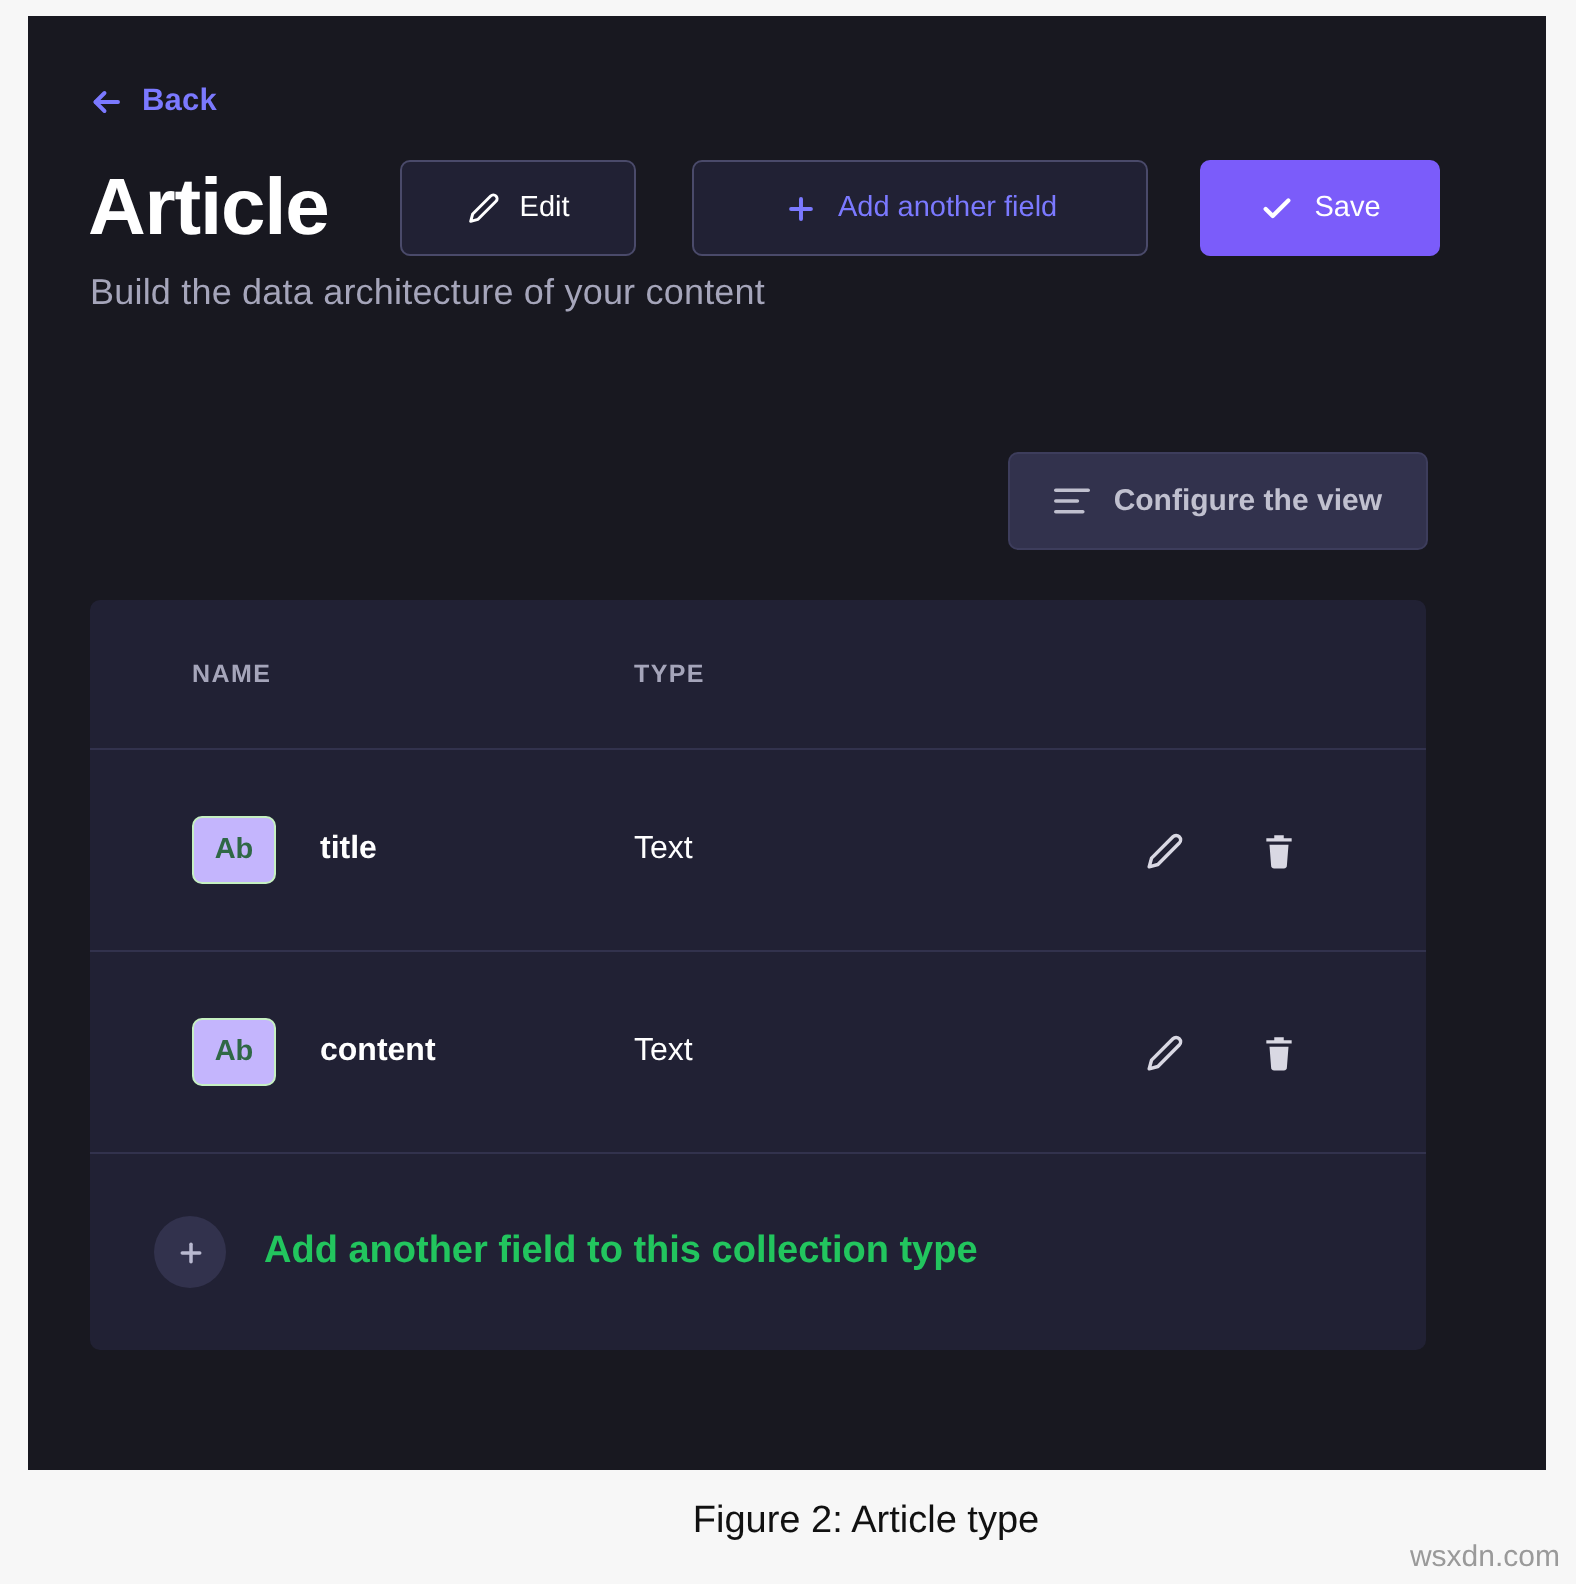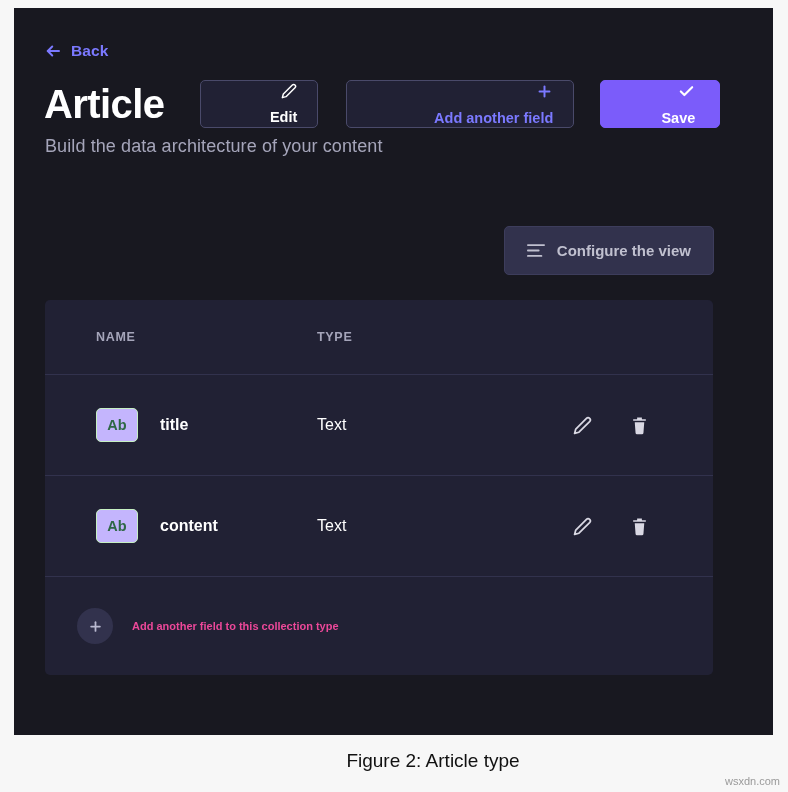--- a/index.html
+++ b/index.html
@@ -64,30 +64,29 @@
     font-size: 40px;
     font-weight: 700;
     letter-spacing: -0.6px;
     line-height: 1;
     margin-right: 26px;
     white-space: nowrap;
   }
 
   .btn {
     display: inline-flex;
-    align-items: flex-end;
+    align-items: center;
     justify-content: center;
     gap: 10px;
     border-radius: 5px;
     font-size: 14.5px;
-    font-weight: 700;
+    font-weight: 400;
     cursor: pointer;
     box-sizing: border-box;
     white-space: nowrap;
-    flex-direction: column;
   }
   .btn-outline {
     background: #212134;
     border: 1px solid #4a4a6a;
     color: #a5a5ba;
     height: 48px;
     padding: 0 20px;
   }
   .btn-outline.edit-btn { color: #ffffff; }
   .btn-outline .btn-label-accent { color: #7b79ff; }
@@ -236,43 +235,43 @@
     height: 36px;
     border-radius: 50%;
     background: #32324d;
     display: flex;
     align-items: center;
     justify-content: center;
     color: #b9b9d0;
     flex: none;
   }
   #add-field-footer .label {
-    color: #ec4899;
-    font-size: 11px;
+    color: #22c55e;
+    font-size: 19px;
     font-weight: 700;
   }
 
   
   #figure-caption {
     position: absolute;
     left: 0;
     top: 750px;
     width: 788px;
     text-align: center;
     color: #111111;
     font-size: 19px;
     font-family: "Liberation Sans", sans-serif;
     padding-left: 39px;
   }
   #watermark {
     position: absolute;
     right: 8px;
     bottom: 5px;
     color: #9a9a9a;
-    font-size: 11px;
+    font-size: 15px;
     font-family: "Liberation Sans", sans-serif;
   }
 </style>
 </head>
 <body>
 
 <div id="app-panel">
 
   <div id="back-link">
     <span class="arrow">

